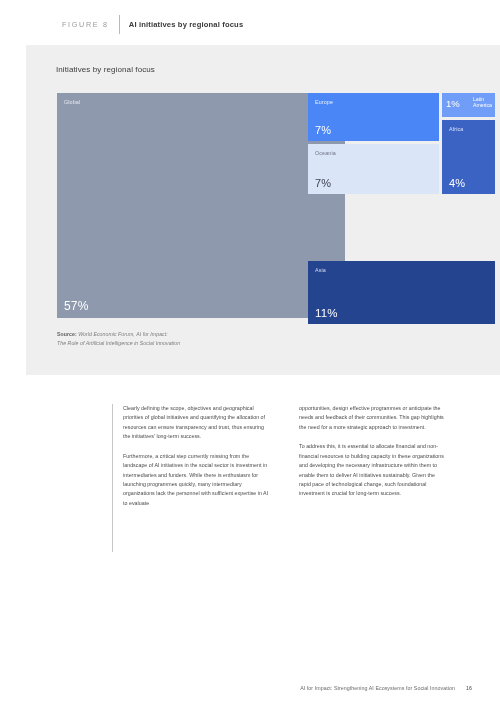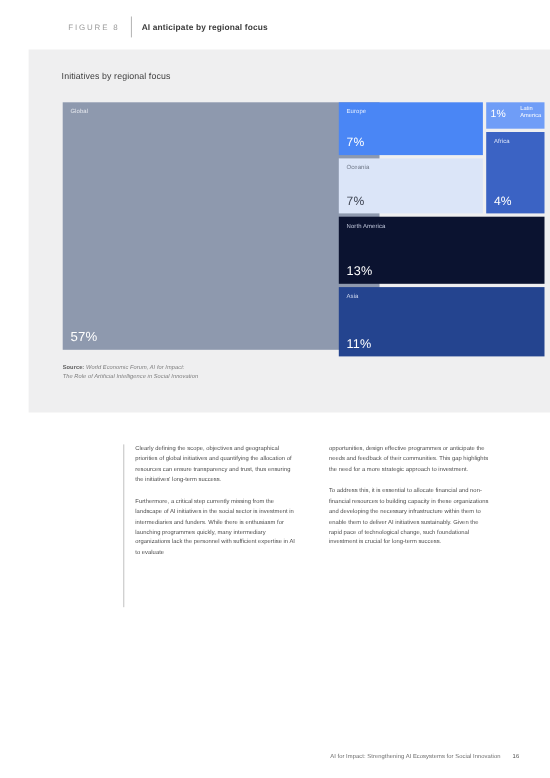--- a/index.html
+++ b/index.html
@@ -194,21 +194,21 @@
   }
   .footer .pg { margin-left: 11px; color: #4a4a4a; }
 </style>
 </head>
 <body>
 
 <div class="fig-header">
   <div class="fig-header-inner">
     <span class="fig-label">FIGURE 8</span>
     <span class="fig-divider"></span>
-    <span class="fig-title">AI anticipate by regional focus</span>
+    <span class="fig-title">AI initiatives by regional focus</span>
   </div>
 </div>
 
 <div class="chart-panel">
 
   <div class="chart-heading">Initiatives by regional focus</div>
 
   <div class="treemap">
 
     <div class="tile t-global">
@@ -230,24 +230,20 @@
       <span class="latam-value">1%</span>
       <span class="latam-label">Latin
 America</span>
     </div>
 
     <div class="tile t-africa">
       <span class="tile-label">Africa</span>
       <span class="tile-value">4%</span>
     </div>
 
-    <div class="tile t-namerica">
-      <span class="tile-label">North America</span>
-      <span class="tile-value">13%</span>
-    </div>
 
     <div class="tile t-asia">
       <span class="tile-label">Asia</span>
       <span class="tile-value">11%</span>
     </div>
 
   </div>
 
   <div class="source">
     <div><b>Source:</b><i> World Economic Forum, AI for Impact:</i></div>

